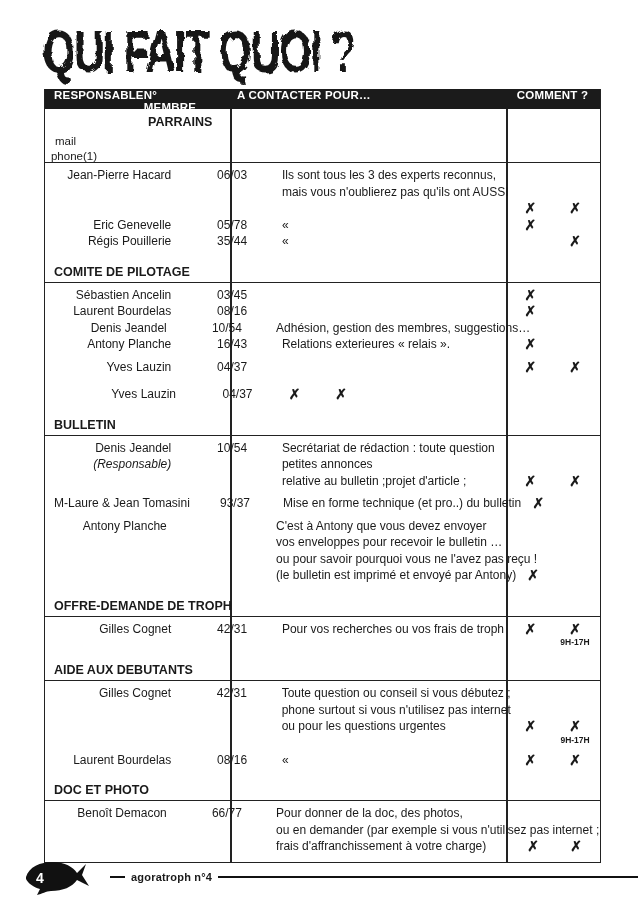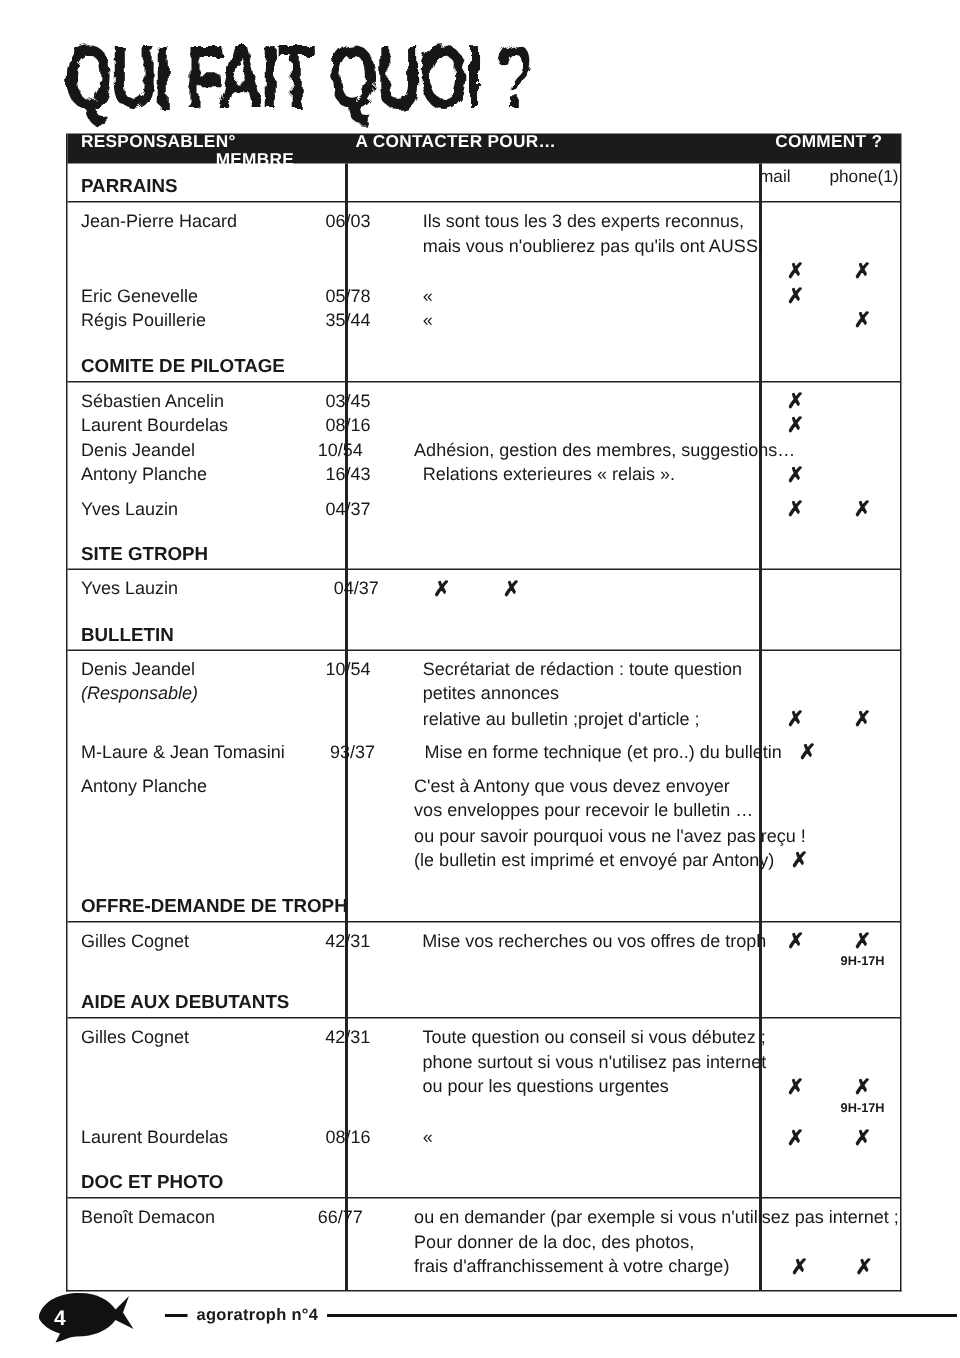--- a/index.html
+++ b/index.html
@@ -12,30 +12,30 @@
   
   .tableBox{position:absolute;left:44px;top:89px;width:557px;border:1.6px solid #222;border-top:none;box-sizing:border-box;background:transparent;}
   .hdrbar{height:20px;background:#1b1b1b;color:#fff;display:flex;align-items:flex-start;font-weight:bold;font-size:11.5px;letter-spacing:.2px;}
   .b1{width:185px;display:flex;justify-content:space-between;padding:0 18px 0 9px;box-sizing:border-box;}
   .b2{width:276px;padding-left:7px;box-sizing:border-box;}
   .b3{width:93px;text-align:center;}
   .vline{position:absolute;top:20px;bottom:0;width:1.6px;background:#222;z-index:0;}
   .v1{left:185px;}
   .v2{left:461px;}
 
-  .labelrow{display:flex;border-bottom:1.6px solid #222;min-height:25px;align-items:flex-end;position:relative;z-index:1;}
+  .labelrow{display:flex;border-bottom:1.6px solid #222;min-height:25px;align-items:flex-end;position:relative;z-index:1;flex-direction:column;}
   .lab-left{width:461px;padding:6px 0 3px 9px;box-sizing:border-box;font-weight:bold;font-size:12.5px;}
-  .lab-mail{width:41px;text-align:left;font-size:11.5px;align-self:flex-start;padding-top:3px;}
+  .lab-mail{width:41px;text-align:center;font-size:11.5px;align-self:flex-start;padding-top:3px;}
   .lab-phone{width:52px;text-align:right;font-size:11.5px;align-self:flex-start;padding-top:3px;}
 
   .secrow{border-bottom:1.6px solid #222;padding:8px 0 3px 9px;font-weight:bold;font-size:12.5px;position:relative;z-index:1;}
   .secbody{padding:4px 0 7px;position:relative;z-index:1;}
 
   .row{display:flex;font-size:12px;line-height:16.5px;position:relative;z-index:1;}
-  .c-name{width:131px;padding-left:9px;box-sizing:border-box;white-space:nowrap;}
+  .c-name{width:131px;padding-left:9px;box-sizing:border-box;white-space:nowrap;text-align:right;}
   .nm-sub{font-style:italic;}
   .c-num{width:54px;box-sizing:border-box;text-align:center;padding-right:19px;white-space:nowrap;margin-left:44px;}
   .c-desc{width:252px;box-sizing:border-box;padding-left:14px;white-space:nowrap;position:relative;z-index:2;}
   .c-mail{width:41px;text-align:center;box-sizing:border-box;}
   .c-phone{width:52px;text-align:center;box-sizing:border-box;}
   .xmark{font-weight:bold;font-size:14px;line-height:16.5px;display:block;}
   .hours{display:block;font-size:8.5px;font-weight:bold;line-height:11px;}
   .marks-l3 .c-mail,.marks-l3 .c-phone{padding-top:33px;}
   .marks-l4 .c-mail,.marks-l4 .c-phone{padding-top:49.5px;}
   .gap-top{margin-top:6px;}
@@ -175,21 +175,20 @@
         <div class="c-desc"></div>
         <div class="c-mail">
             <span class="xmark">✗</span>
           </div>
         <div class="c-phone">
             <span class="xmark">✗</span>
           </div>
       </div>
     </div>
 
-    <div class="secrow">SITE GTROPH</div>
     <div class="secbody">
       <div class="row">
         <div class="c-name">Yves Lauzin</div>
         <div class="c-num">04/37</div>
         <div class="c-mail">
             <span class="xmark">✗</span>
           </div>
         <div class="c-phone">
             <span class="xmark">✗</span>
           </div>
@@ -243,21 +242,21 @@
             <span class="xmark"></span>
           </div>
       </div>
     </div>
 
     <div class="secrow">OFFRE-DEMANDE DE TROPH</div>
     <div class="secbody">
       <div class="row">
         <div class="c-name">Gilles Cognet</div>
         <div class="c-num">42/31</div>
-        <div class="c-desc">Mise vos recherches ou vos offres de troph</div>
+        <div class="c-desc">Pour vos recherches ou vos frais de troph</div>
         <div class="c-mail">
             <span class="xmark">✗</span>
           </div>
         <div class="c-phone">
           <span class="xmark">✗</span>
           <span class="hours">9H-17H</span>
         </div>
       </div>
     </div>
 
@@ -291,22 +290,22 @@
           </div>
       </div>
     </div>
 
     <div class="secrow">DOC ET PHOTO</div>
     <div class="secbody">
       <div class="row marks-l3">
         <div class="c-name">Benoît Demacon</div>
         <div class="c-num">66/77</div>
         <div class="c-desc">
+          <div>Pour donner de la doc, des photos,</div>
           <div>ou en demander (par exemple si vous n'utilisez pas internet ;</div>
-          <div>Pour donner de la doc, des photos,</div>
           <div>frais d'affranchissement à votre charge)</div>
         </div>
         <div class="c-mail">
             <span class="xmark">✗</span>
           </div>
         <div class="c-phone">
             <span class="xmark">✗</span>
           </div>
       </div>
     </div>

